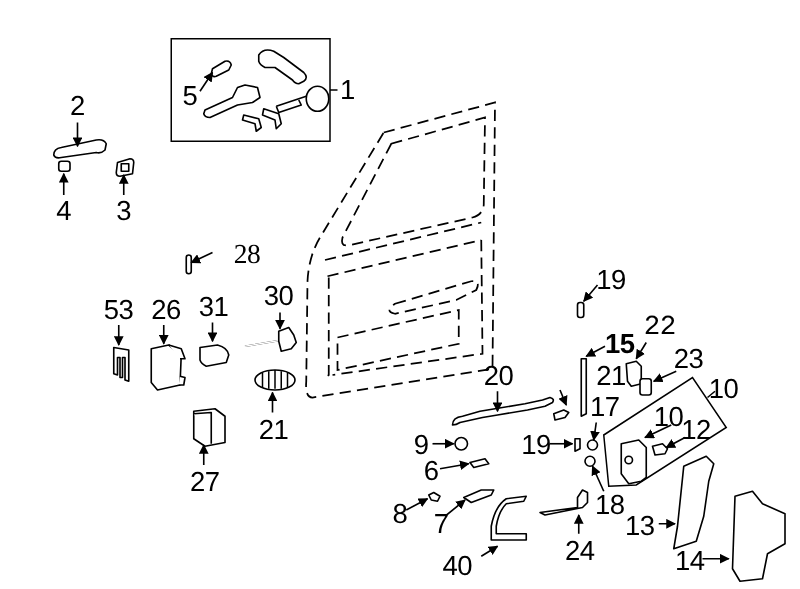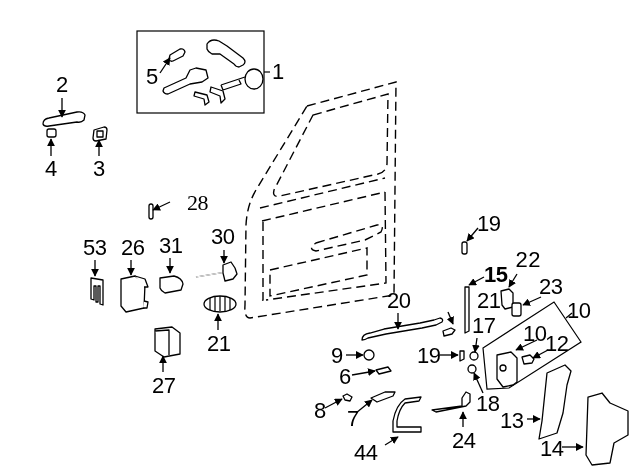--- a/index.html
+++ b/index.html
@@ -197,20 +197,20 @@
 <span class="lbl" style="left:484px;top:264px;font-weight:bold;">15</span>
 <span class="lbl" style="left:417px;top:345px;">19</span>
 <span class="lbl" style="left:472px;top:315px;">17</span>
 <span class="lbl" style="left:476px;top:393px;">18</span>
 <span class="lbl" style="left:477px;top:213px;">19</span>
 <span class="lbl" style="left:387px;top:290px;">20</span>
 <span class="lbl" style="left:430px;top:290px;margin-left:47px;">21</span>
 <span class="lbl" style="left:515px;top:251px;font-family:Liberation Mono, monospace;">22</span>
 <span class="lbl" style="left:539px;top:276px;">23</span>
 <span class="lbl" style="left:452px;top:430px;">24</span>
-<span class="lbl" style="left:354px;top:442px;">44</span>
+<span class="lbl" style="left:354px;top:442px;">40</span>
 <span class="lbl" style="left:121px;top:237px;text-align:center;">26</span>
 <span class="lbl" style="left:152px;top:375px;">27</span>
 <span class="lbl" style="left:187px;top:192px;font-family:Liberation Serif, serif;">28</span>
 <span class="lbl" style="left:83px;top:237px;">53</span>
 <span class="lbl" style="left:211px;top:226px;">30</span>
 <span class="lbl" style="left:159px;top:235px;">31</span>
 <span class="lbl" style="left:207px;top:333px;">21</span>
 
 </body></html>

